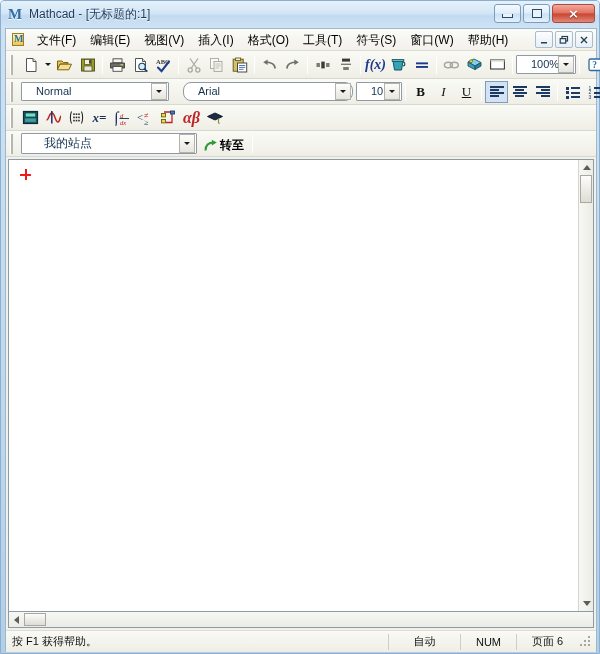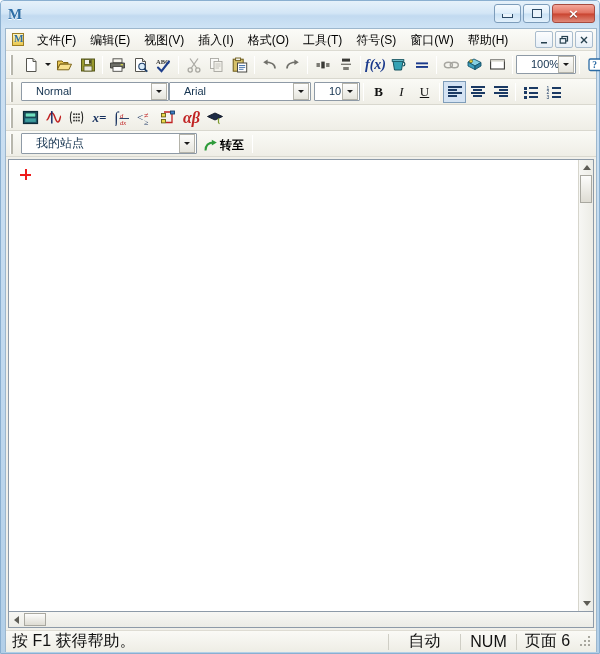--- a/index.html
+++ b/index.html
@@ -207,25 +207,25 @@
   }
   .combo .cbtn {
     width: 16px; height: 17px;
     margin: 0 1px 0 0;
     background: linear-gradient(180deg,#fdfdfc 0%,#e6e5dd 100%);
     border: 1px solid #b4b3aa;
     display:flex; align-items:center; justify-content:center;
     flex: 0 0 auto;
   }
   #style-combo { width: 148px; margin-left: 2px; }
-  #font-combo  { width: 142px; margin-left: 0; }
+  #font-combo  { width: 170px; margin-left: 14px; border-radius: 8px; }
   #size-combo  { width: 46px;  margin-left: 3px; }
   #zoom-combo  { width: 60px;  }
   #site-combo  { width: 176px; height: 21px; margin-left: 2px; }
-  #site-combo .cval { font-size: 12px; line-height: 19px; }
+  #site-combo .cval { font-size: 12px; line-height: 19px; margin-left: 8px; }
   #site-combo .cbtn { height: 19px; }
 
   .fmt-glyph {
     font-size: 13px;
     color: #101010;
     line-height: 14px;
     font-family: "Liberation Serif", serif;
   }
   .fmt-glyph.b { font-weight: bold; }
   .fmt-glyph.i { font-style: italic; }
@@ -330,21 +330,21 @@
     height: 16px;
     display: flex; align-items: center;
   }
 
   
   #statusbar {
     height: 22px;
     background: linear-gradient(180deg,#fafaf6 0%,#eeede5 100%);
     border-top: 1px solid #dedcd3;
     display: flex; align-items: center;
-    font-size: 16px; color: #111111;
+    font-size: 11px; color: #111111;
     flex: 0 0 auto;
   }
   #status-msg { padding-left: 6px; flex: 1 1 auto; white-space: nowrap; }
   .status-pane {
     border-left: 1px solid #cfcec5;
     height: 16px;
     display: flex; align-items: center; justify-content: center;
     padding: 0 8px;
     white-space: nowrap;
     flex: 0 0 auto;
@@ -362,20 +362,21 @@
 </style>
 </head>
 <body>
 
 <div id="window">
 
   <div id="titlebar">
     <div id="app-logo">
       <span class="mlogo">M</span>
     </div>
+    <div id="title-text">Mathcad - [无标题的:1]</div>
 
     <div id="titlebar-buttons">
       <div class="cap-btn">
         <span class="cap-glyph g-min"></span>
       </div>
       <div class="cap-btn">
         <span class="cap-glyph g-max"></span>
       </div>
       <div class="cap-btn close">
         <span class="cap-glyph g-close">×</span>

